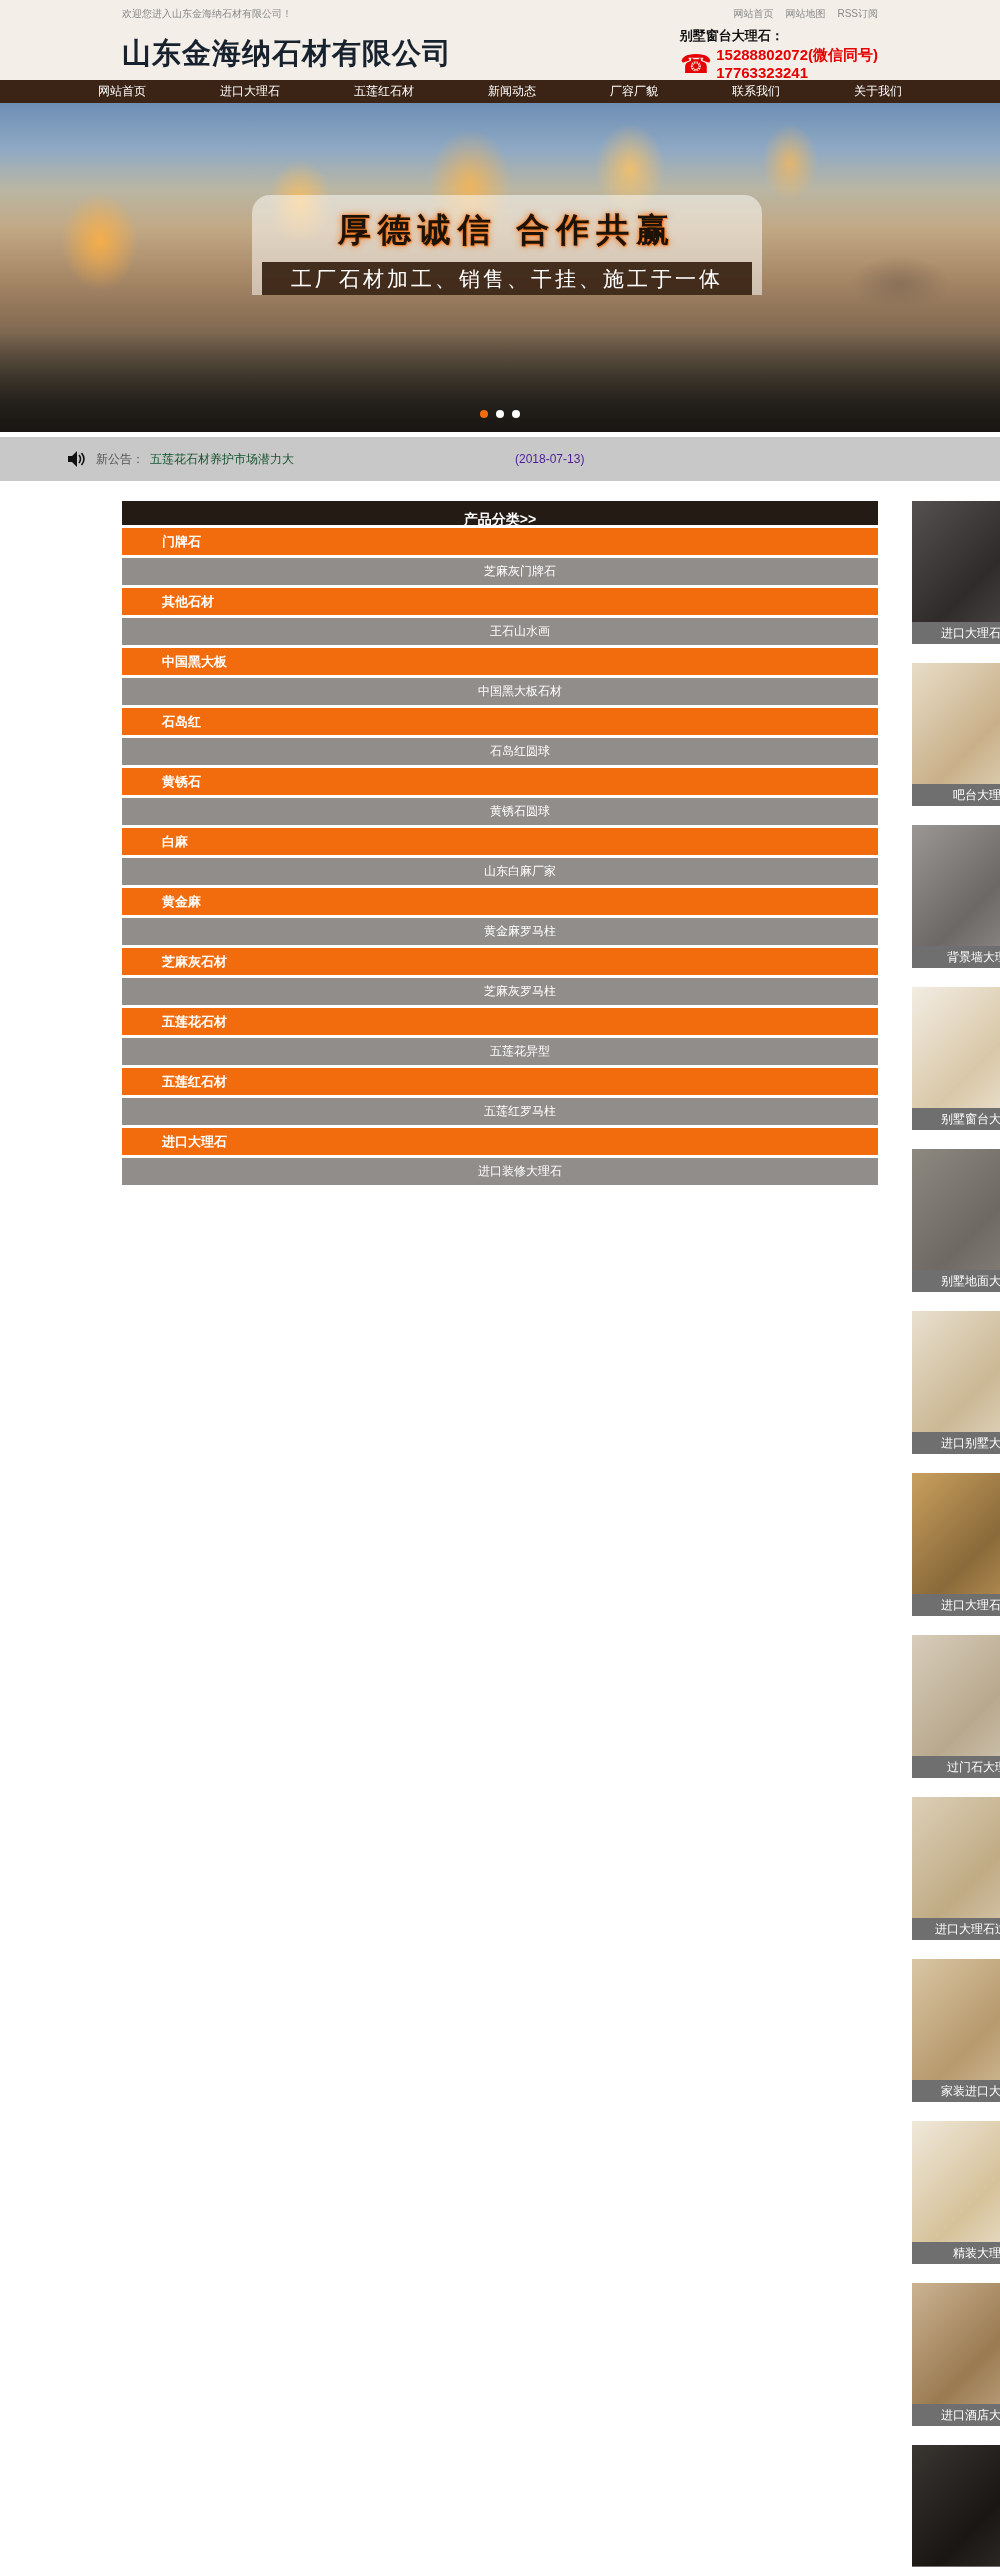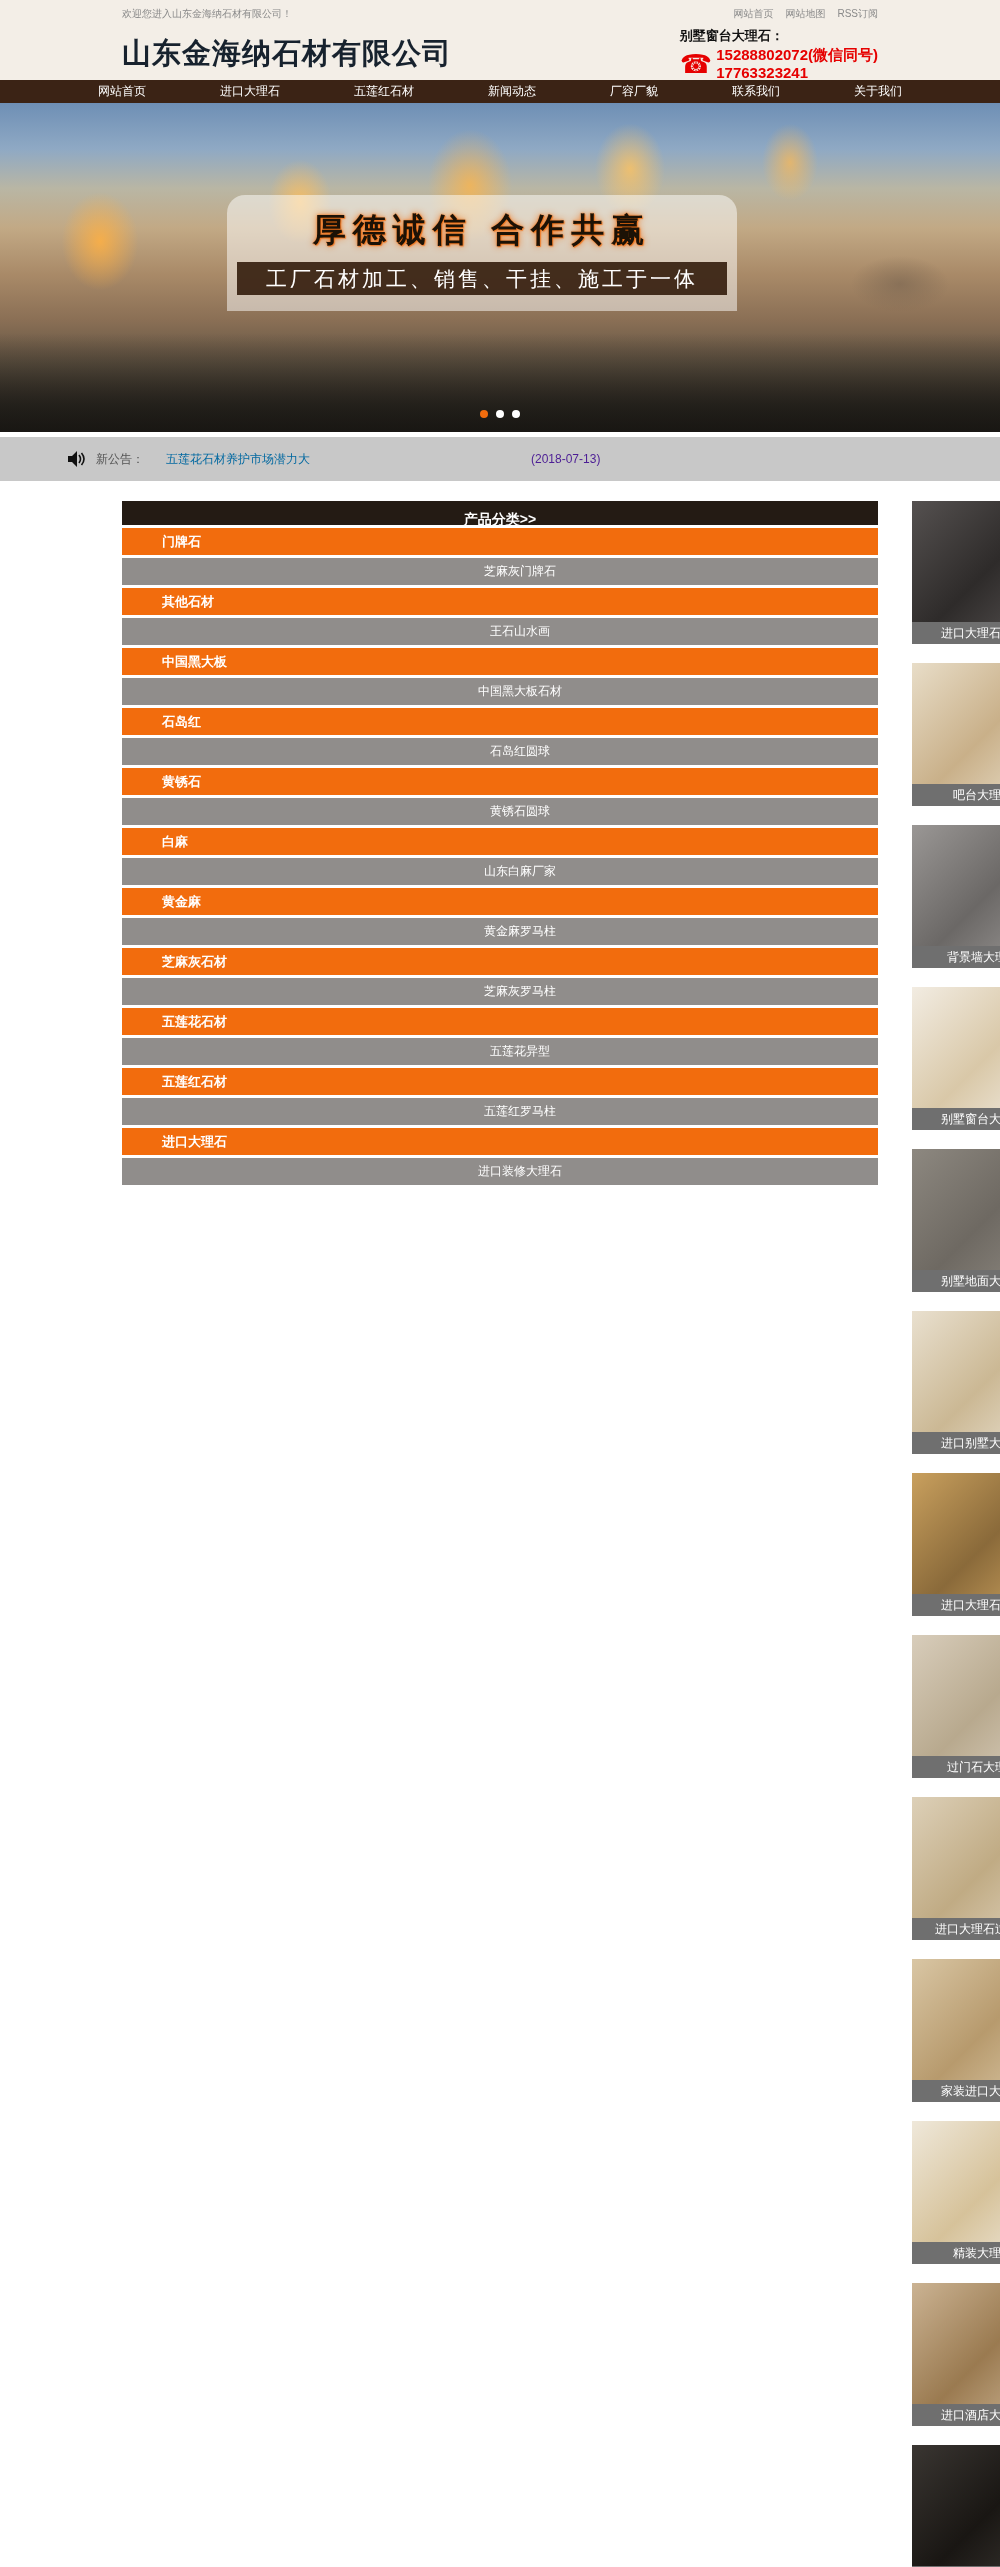--- a/index.html
+++ b/index.html
@@ -28,33 +28,33 @@
     background: linear-gradient(180deg,#6e8fb5 0%,#8fa9c4 14%,#b9b6a4 26%,#c2a985 38%,#a98a68 52%,#8a6f55 66%,#5e5242 80%,#38332b 92%,#2b2822 100%); }
   .banner::before { content:""; position:absolute; inset:0;
     background:
       radial-gradient(ellipse 55px 70px at 10% 42%, rgba(255,176,66,.85), transparent 70%),
       radial-gradient(ellipse 45px 60px at 30% 30%, rgba(255,190,90,.8), transparent 70%),
       radial-gradient(ellipse 60px 80px at 47% 25%, rgba(255,180,70,.75), transparent 70%),
       radial-gradient(ellipse 50px 65px at 63% 20%, rgba(255,195,95,.8), transparent 70%),
       radial-gradient(ellipse 40px 55px at 79% 18%, rgba(255,185,80,.7), transparent 70%),
       radial-gradient(ellipse 70px 40px at 90% 55%, rgba(120,100,80,.6), transparent 70%),
       linear-gradient(180deg, transparent 70%, rgba(20,18,15,.8) 100%); }
-  .slogan-panel { position: absolute; left: 227px; top: 92px; width: 510px; height: 116px; background: rgba(255,255,255,.5); border-radius: 18px 18px 0 0; }
+  .slogan-panel { position: absolute; left: 252px; top: 92px; width: 510px; height: 100px; background: rgba(255,255,255,.5); border-radius: 18px 18px 0 0; }
   .slogan-main { font-family: "DejaVu Serif", serif; font-weight: bold; font-size: 33px; color: #1c1206; letter-spacing: 7px; text-align: center; padding-top: 13px;
     text-shadow: 0 0 7px rgba(242,108,13,.95), 0 0 2px rgba(242,108,13,.9), 1px 1px 1px rgba(242,108,13,.7); }
   .slogan-sub { background: rgba(54,32,15,.92); color: #fff; font-size: 21px; letter-spacing: 3px; text-align: center; height: 33px; line-height: 33px; margin: 9px 10px 0; }
   .dots { position: absolute; left: 0; right: 0; bottom: 14px; display: flex; justify-content: center; gap: 8px; }
   .dot { width: 8px; height: 8px; border-radius: 50%; background: #fff; cursor: pointer; }
   .dot.active { background: #f26c0d; }
 
   
   .notice { height: 44px; background: #c8c8c8; margin-top: 5px; display: flex; align-items: center; padding: 0 68px; font-size: 12px; }
   .speaker { width: 19px; height: 16px; }
   .notice-label { color: #555; margin-left: 9px; }
-  .notice-title { color: #0369a1; margin-left: 22px; width: 365px; cursor: pointer; }
+  .notice-title { color: #14532d; margin-left: 6px; width: 365px; cursor: pointer; }
   .notice-date { color: #4c1d95; }
 
   
   .main { width: 756px; margin: 20px auto 0; display: flex; gap: 34px; }
   .sidebar { flex: 0 0 110px; }
   .sidebar-title { height: 24px; line-height: 36px; background: #241b14; color: #fff; font-size: 14px; font-weight: bold; text-align: center; }
   .side-item { height: 27px; line-height: 27px; margin-top: 3px; text-align: center; color: #fff; cursor: pointer; padding-left: 40px; }
   .side-item.main { background: #f26c0d; font-weight: bold; font-size: 13px; }
   .side-item.sub { background: #908d8b; font-size: 12px; }
   .grid { width: 601px; display: flex; flex-wrap: wrap; column-gap: 11px; row-gap: 19px; align-content: flex-start; }

